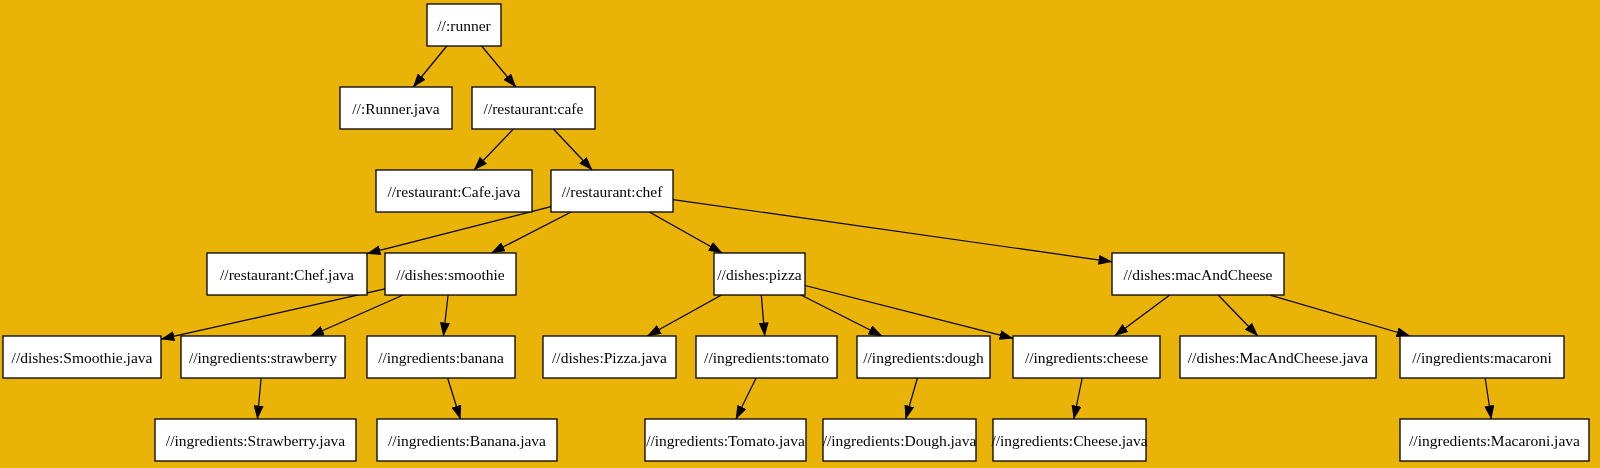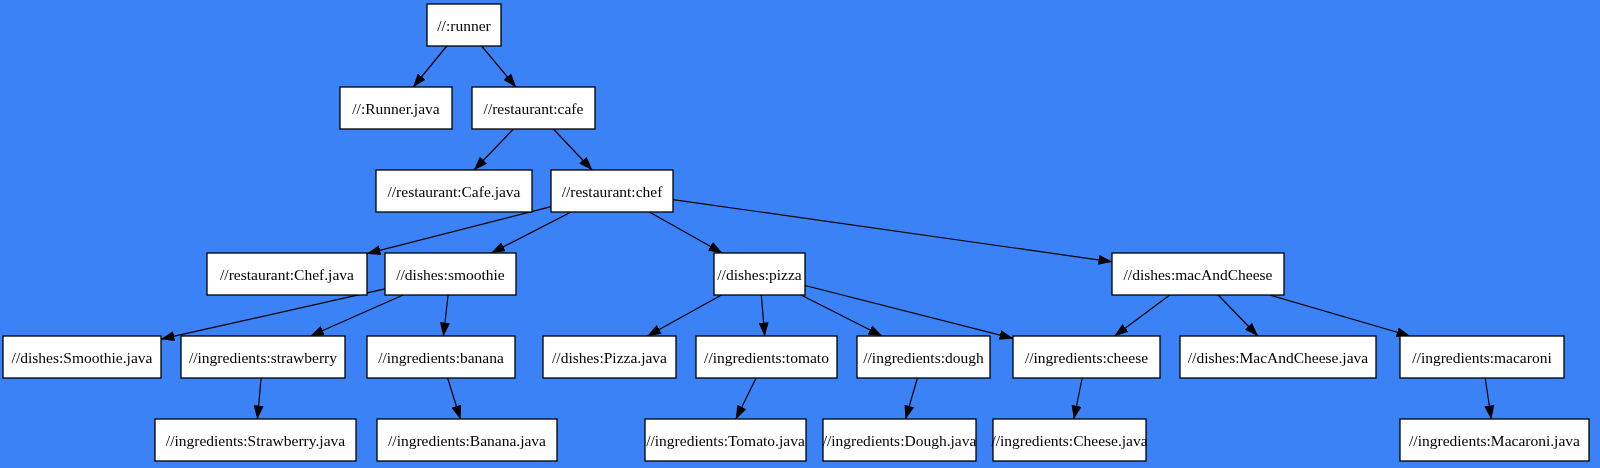--- a/index.html
+++ b/index.html
@@ -4,21 +4,21 @@
 <style>
   html, body {
     margin: 0;
     padding: 0;
     background: #ffffff;
   }
   .canvas {
     position: relative;
     width: 1600px;
     height: 468px;
-    background: #3b82f6;
+    background: #eab308;
     overflow: hidden;
   }
   svg { display: block; }
   .edge-line {
     stroke: #000000;
     stroke-width: 1.2;
     fill: none;
   }
   .node-rect {
     fill: #ffffff;

